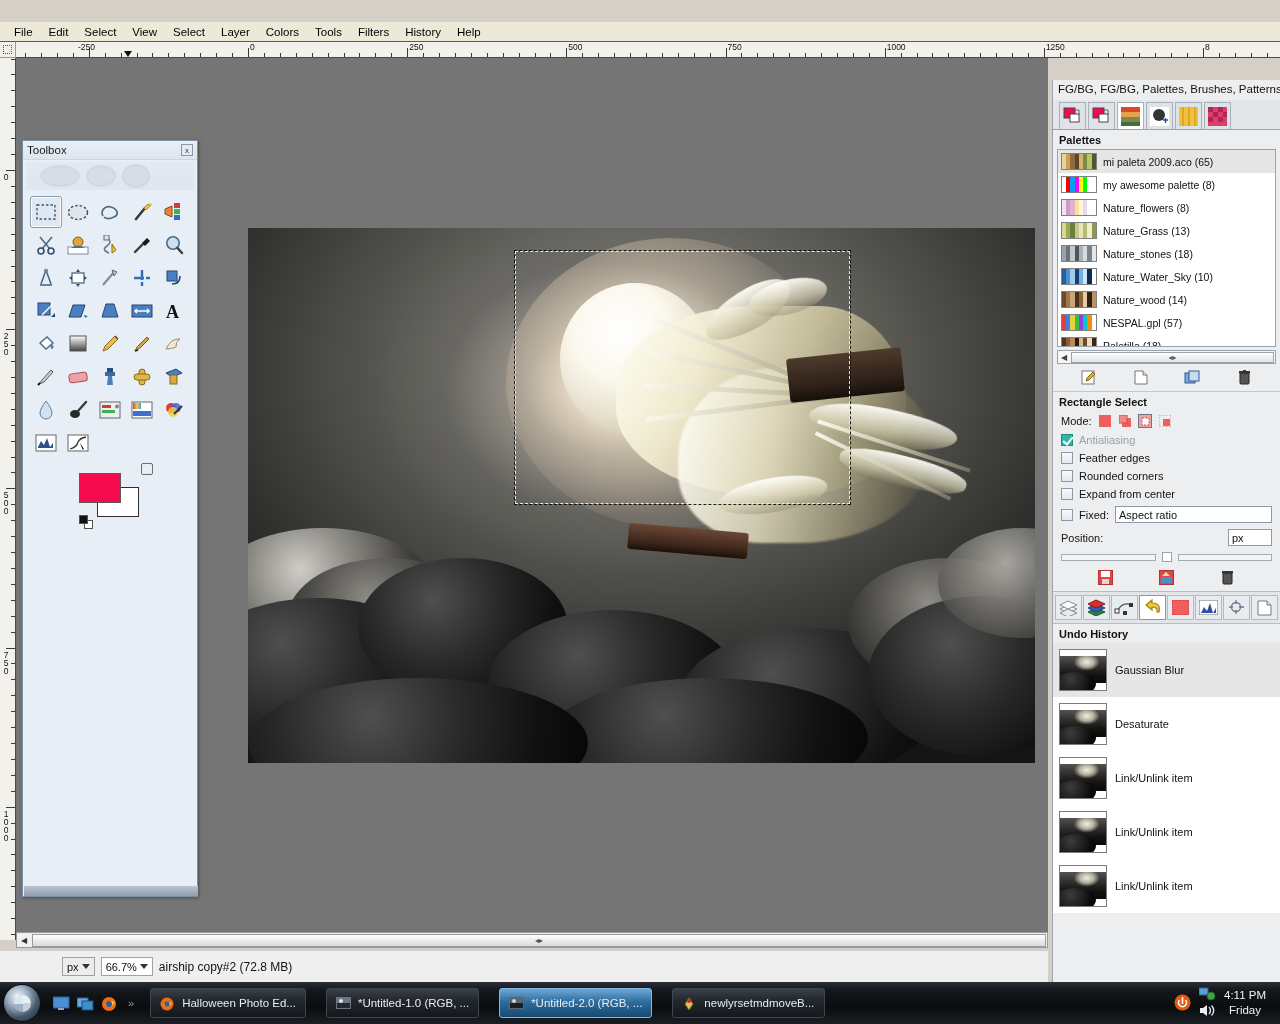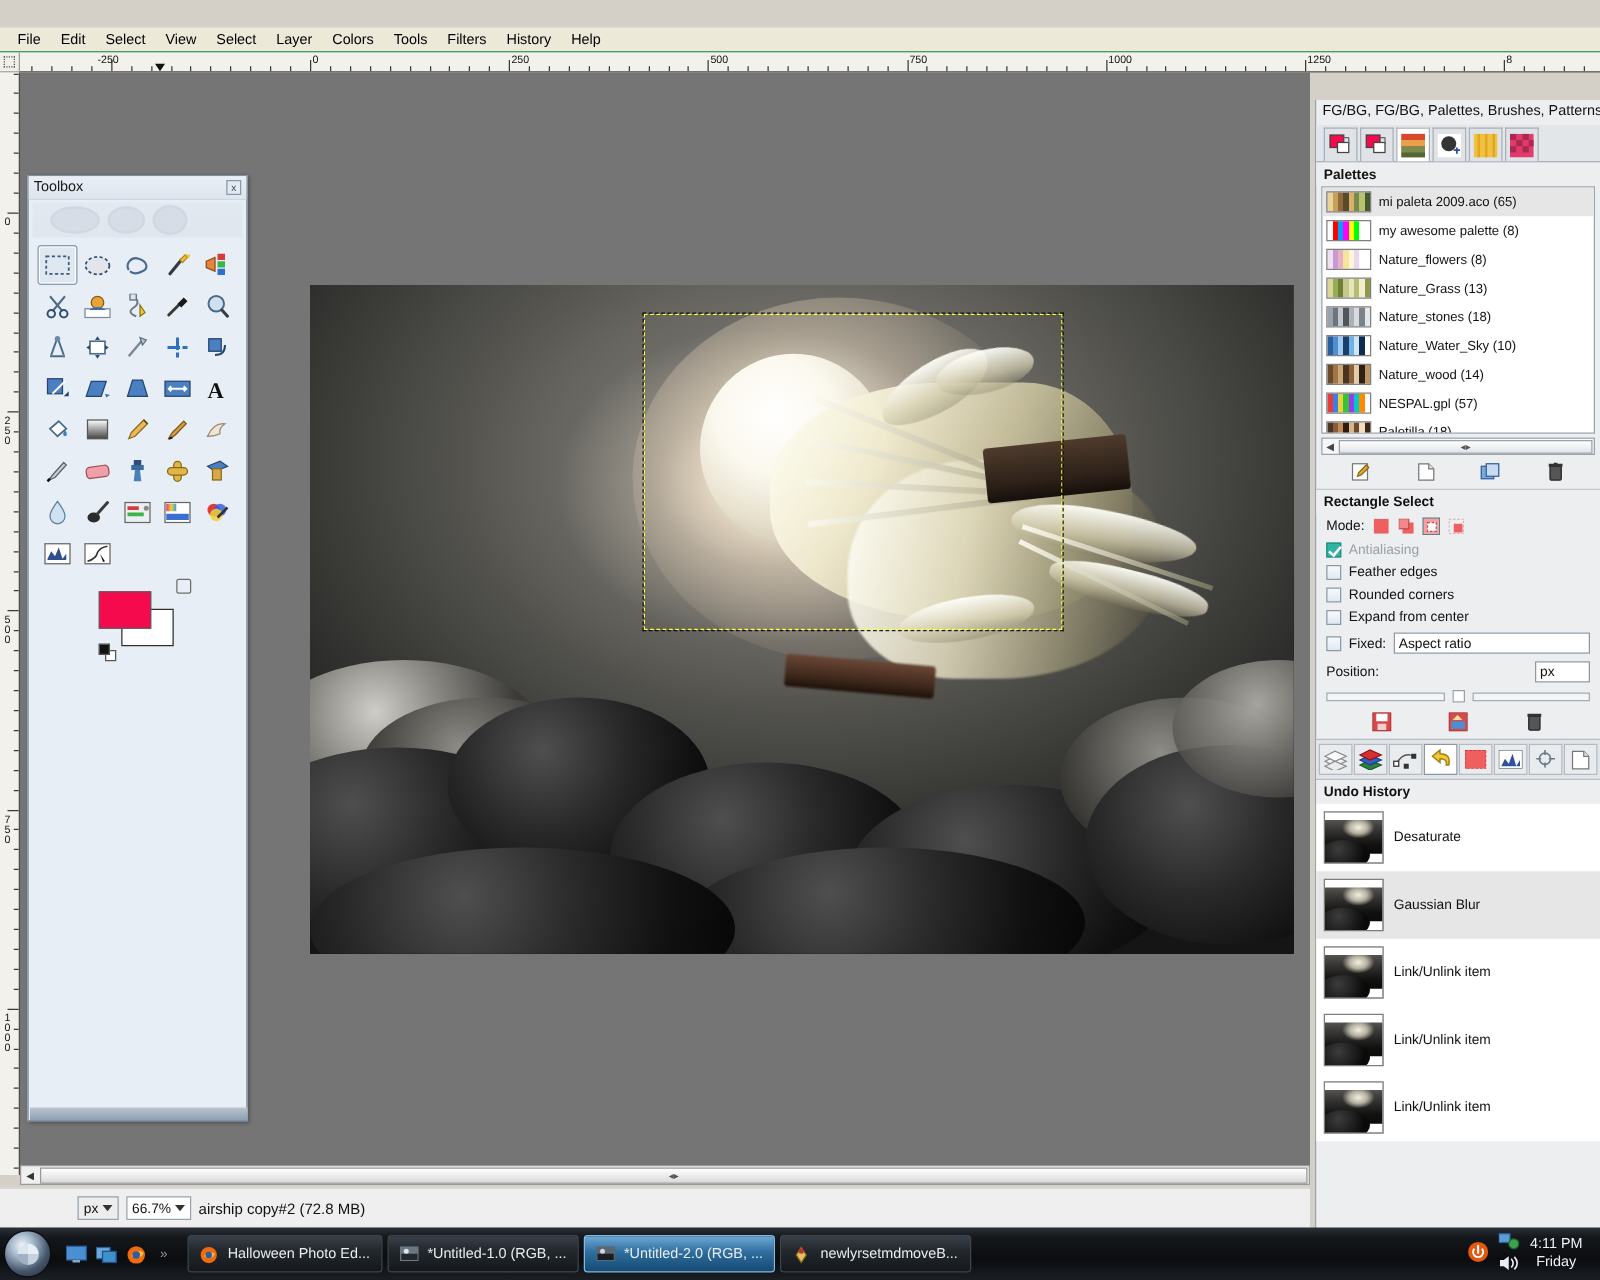--- a/index.html
+++ b/index.html
@@ -348,21 +348,21 @@
     width:38px;height:38px;border-radius:50%; margin-left:3px;
     background: radial-gradient(circle at 38% 32%, #f4f7fa 0%, #9fb3c6 30%, #46566a 62%, #1d252e 100%);
     border:1px solid #0b0e12;
     display:flex;align-items:center;justify-content:center;
   }
   .startorb .flag{ width:17px;height:17px;border-radius:50%;
     background: conic-gradient(#e6eef6 0 25%, #c4d2de 0 50%, #9fb1c2 0 75%, #dbe5ee 0);}
   .qlaunch { display:flex; align-items:center; gap:7px; margin-left:12px; }
   .qicon { width:17px;height:15px; }
   .qsep { color:#8f9aa5; font-size:11px; margin-left:3px; }
-  .tasks { display:flex; align-items:flex-start; gap:4px; margin-left:16px; }
+  .tasks { display:flex; align-items:flex-start; gap:20px; margin-left:16px; }
   .task {
     height:30px; min-width:153px; border:1px solid #3d464f; border-radius:3px;
     background: linear-gradient(to bottom,#3a4048 0%, #23282e 40%, #14181c 100%);
     display:flex; align-items:center; gap:7px; padding:0 9px;
     color:#e9edf1; font-size:11.5px; white-space:nowrap;
   }
   .task.active {
     background: linear-gradient(to bottom,#6fa8d6 0%, #2e6e9e 45%, #164a73 100%);
     border-color:#82b9e0;
   }
@@ -1120,33 +1120,33 @@
       <div class="d2">
         <svg width="15" height="16">
             <path d="M1 1 h9 l4 4 v10 h-13z" fill="#fff" stroke="#777"></path>
             <path d="M10 1 v4 h4" fill="#e8e8e8" stroke="#777"></path>
           </svg>
         </div>
     </div>
 
     <div class="panel-head">Undo History</div>
     <div class="undo-list" id="undo-list">
+        <div class="urow sel">
+          <div class="uthumb">
+            <span class="bandt"></span>
+            <span class="bandb"></span>
+          </div>
+          <div class="ulabel">Gaussian Blur</div>
+        </div>
         <div class="urow">
           <div class="uthumb">
             <span class="bandt"></span>
             <span class="bandb"></span>
           </div>
           <div class="ulabel">Desaturate</div>
-        </div>
-        <div class="urow sel">
-          <div class="uthumb">
-            <span class="bandt"></span>
-            <span class="bandb"></span>
-          </div>
-          <div class="ulabel">Gaussian Blur</div>
         </div>
         <div class="urow">
           <div class="uthumb">
             <span class="bandt"></span>
             <span class="bandb"></span>
           </div>
           <div class="ulabel">Link/Unlink item</div>
         </div>
         <div class="urow">
           <div class="uthumb">

